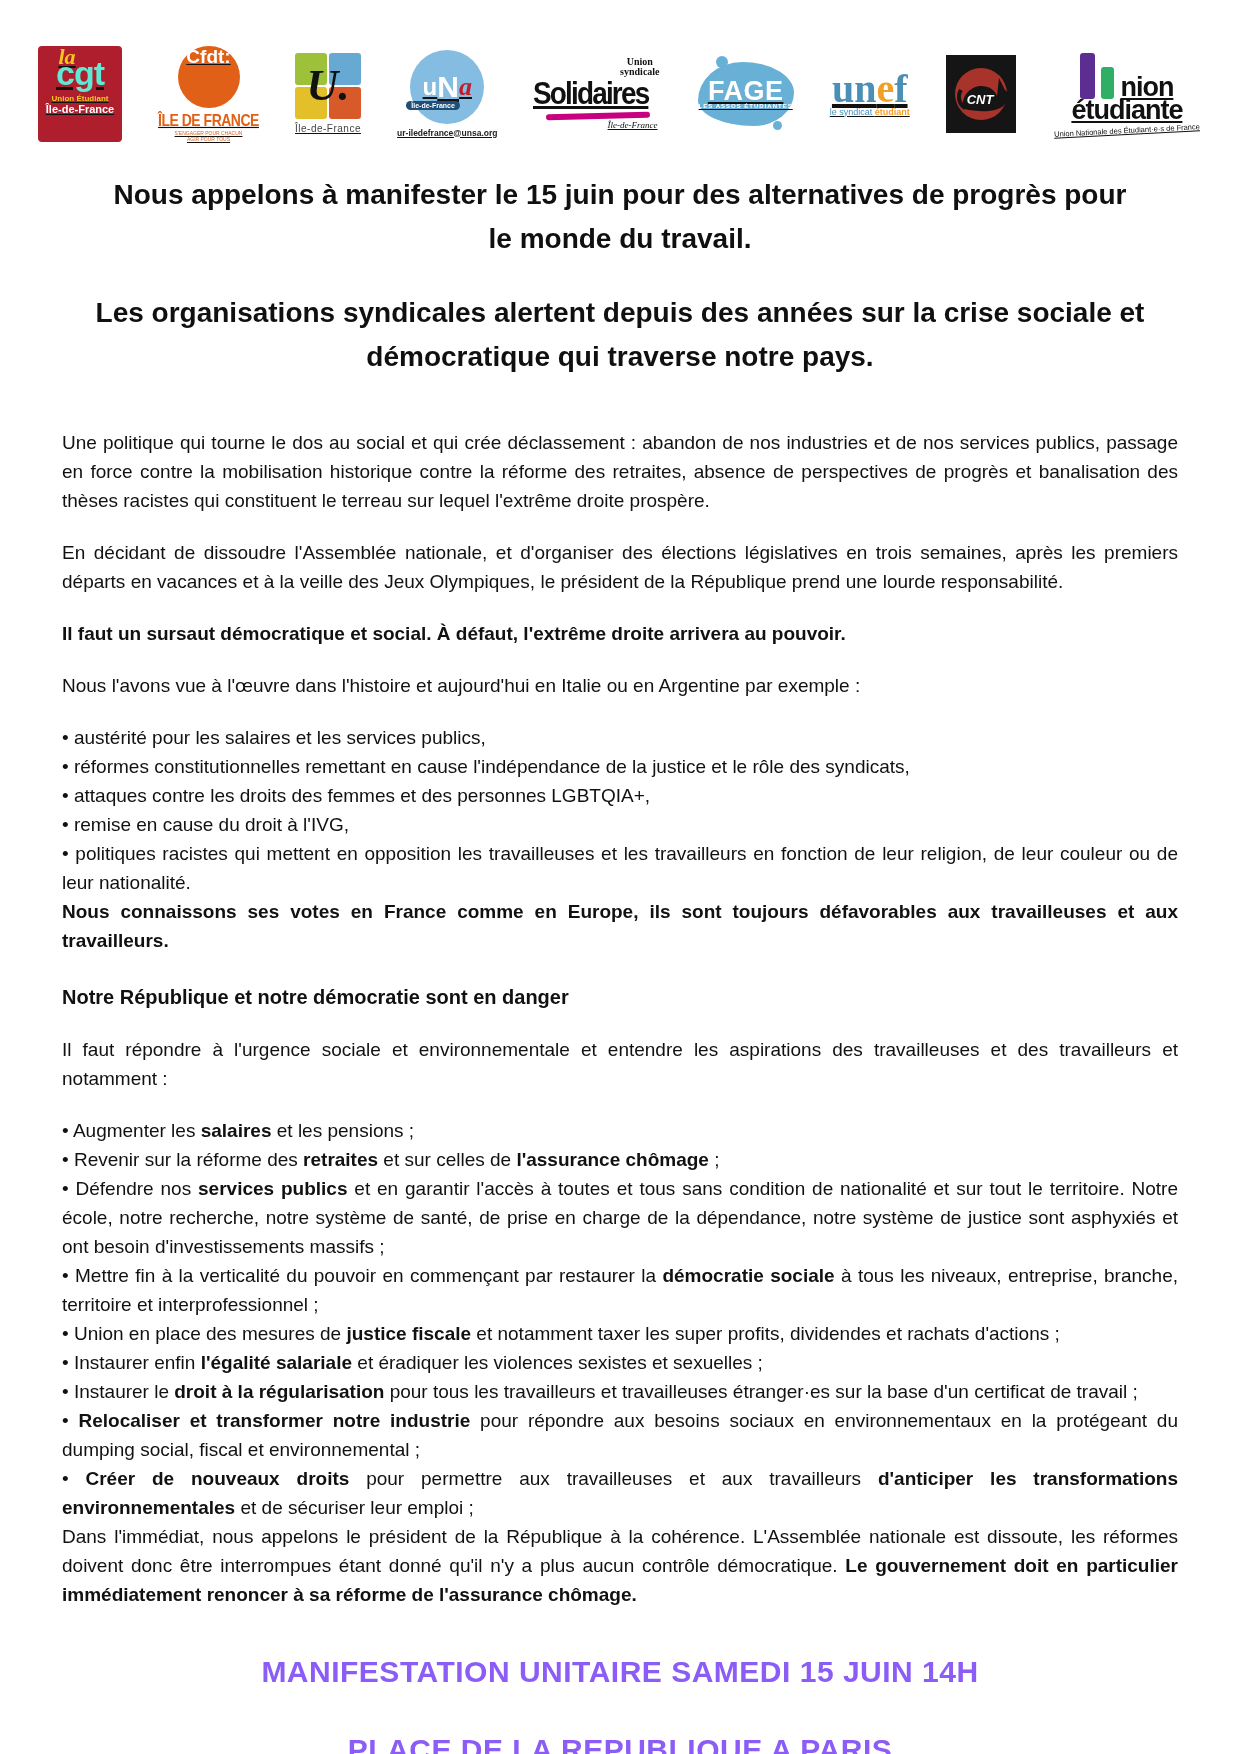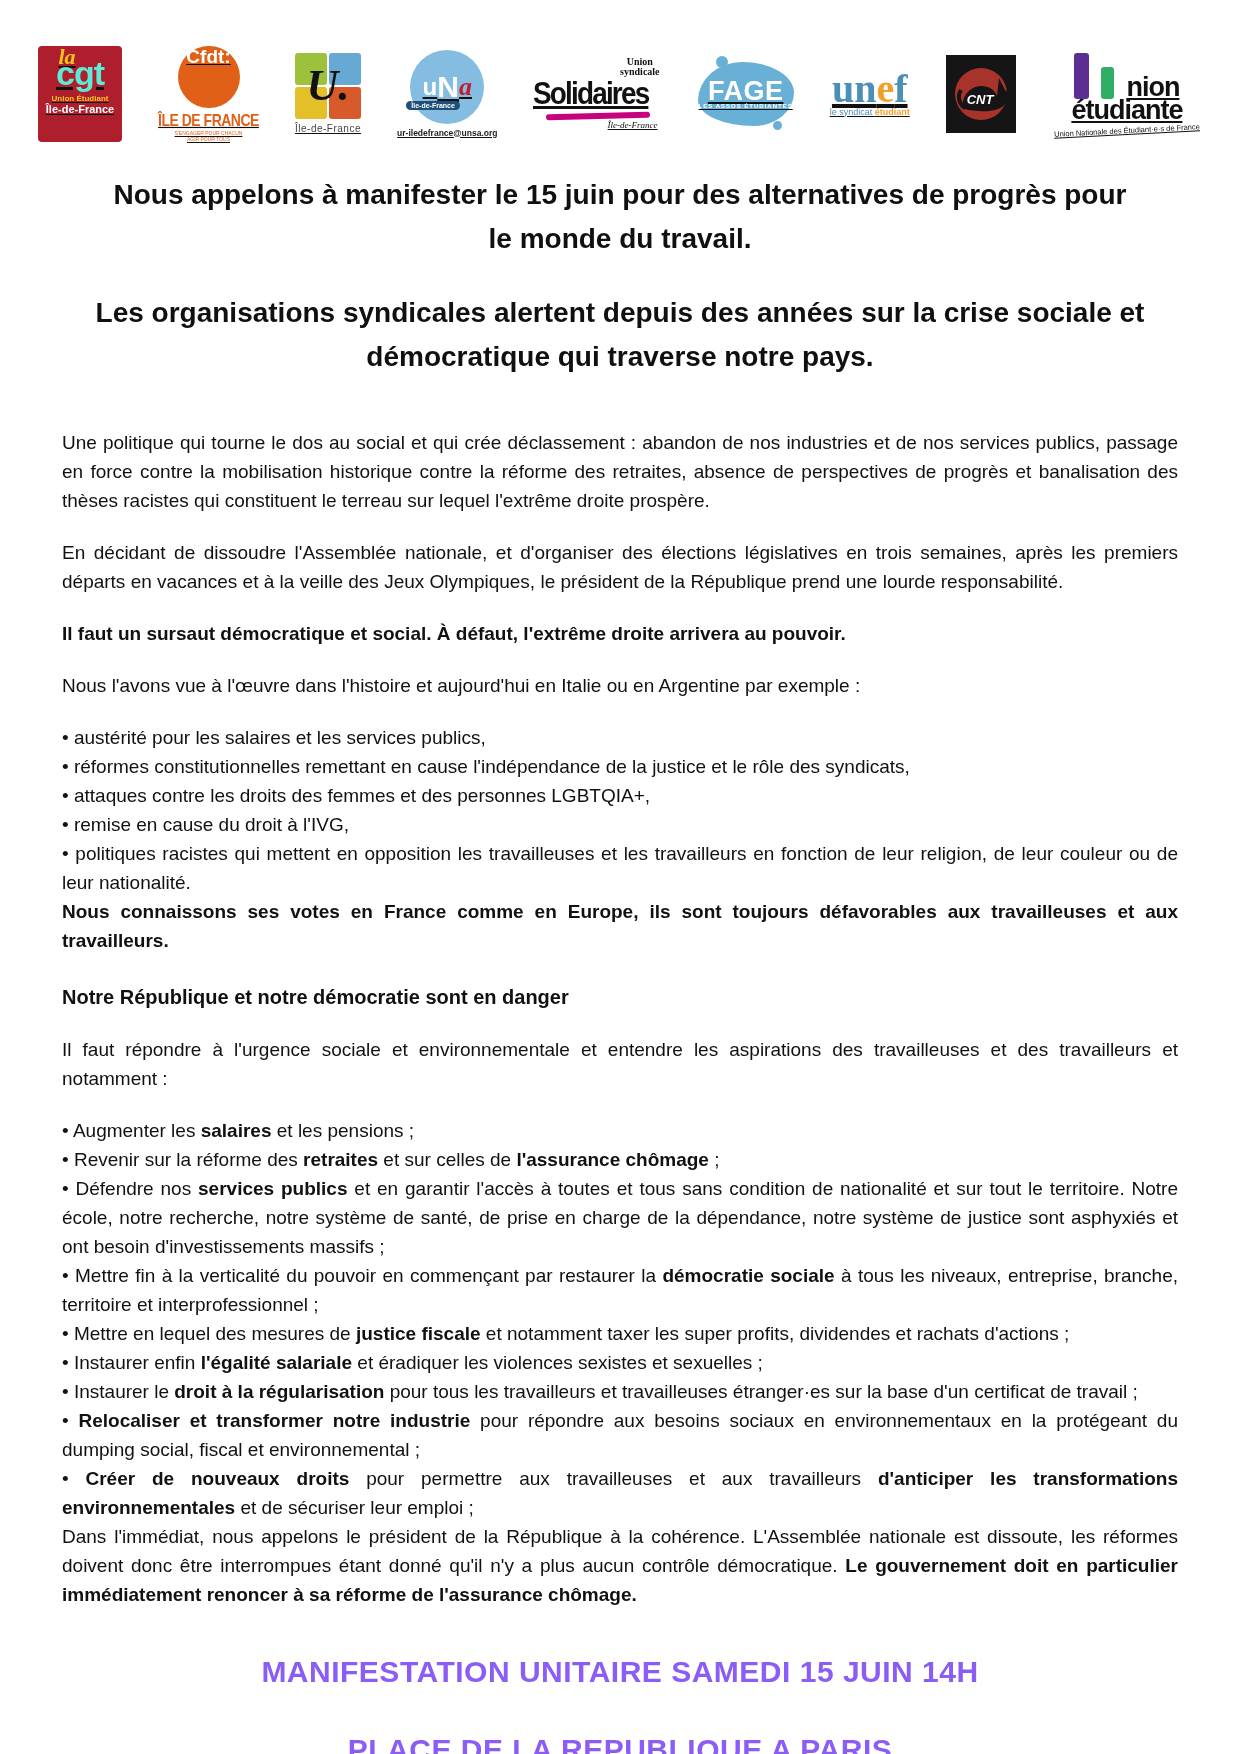--- a/index.html
+++ b/index.html
@@ -82,21 +82,21 @@
   .unef-name{font-family:"Liberation Serif",serif;font-weight:bold;font-size:40px;line-height:36px;}
   .unef-blue{color:#4a8fb5;} .unef-orange{color:#f0a028;}
   .unef-sub{font-size:9px;margin-top:0px;}
   .unef-sub .unef-orange{font-weight:bold;}
 
   
   .cnt-box{width:70px;height:78px;background:#151515;display:flex;align-items:center;justify-content:center;}
 
   
   .ue{width:150px;}
-  .ue-row{display:flex;align-items:flex-end;gap:12px;}
+  .ue-row{display:flex;align-items:flex-end;gap:6px;}
   .ue-bar-p{width:15px;height:46px;background:#5d2e91;border-radius:3px;}
   .ue-bar-g{width:13px;height:32px;background:#2fae66;border-radius:3px;}
   .ue-nion{font-weight:bold;font-size:27px;line-height:24px;color:#111;letter-spacing:-1px;}
   .ue-line2{font-weight:bold;font-size:27px;line-height:26px;color:#111;letter-spacing:-1px;margin-top:-2px;}
   .ue-sub{font-size:7.5px;color:#111;transform:rotate(-3deg);margin-top:3px;white-space:nowrap;}
 
   
   .h1{font-weight:bold;font-size:28px;line-height:44px;text-align:center;
     max-width:1030px;margin:16px auto 0 auto;color:#101010;}
   .h2{font-weight:bold;font-size:28px;line-height:44px;text-align:center;
@@ -229,21 +229,21 @@
 
     <p class="subhead">Notre République et notre démocratie sont en danger</p>
 
     <p class="para">Il faut répondre à l'urgence sociale et environnementale et entendre les aspirations des travailleuses et des travailleurs et notamment :</p>
 
     <div class="para">
         <p class="li">• <span>Augmenter les </span><b>salaires</b><span> et les pensions ;</span></p>
         <p class="li">• <span>Revenir sur la réforme des </span><b>retraites</b><span> et sur celles de </span><b>l'assurance chômage</b><span> ;</span></p>
         <p class="li">• <span>Défendre nos </span><b>services publics</b><span> et en garantir l'accès à toutes et tous sans condition de nationalité et sur tout le territoire. Notre école, notre recherche, notre système de santé, de prise en charge de la dépendance, notre système de justice sont asphyxiés et ont besoin d'investissements massifs ;</span></p>
         <p class="li">• <span>Mettre fin à la verticalité du pouvoir en commençant par restaurer la </span><b>démocratie sociale</b><span> à tous les niveaux, entreprise, branche, territoire et interprofessionnel ;</span></p>
-        <p class="li">• <span>Mettre en lequel des mesures de </span><b>justice fiscale</b><span> et notamment taxer les super profits, dividendes et rachats d'actions ;</span></p>
+        <p class="li">• <span>Union en place des mesures de </span><b>justice fiscale</b><span> et notamment taxer les super profits, dividendes et rachats d'actions ;</span></p>
         <p class="li">• <span>Instaurer enfin </span><b>l'égalité salariale</b><span> et éradiquer les violences sexistes et sexuelles ;</span></p>
         <p class="li">• <span>Instaurer le </span><b>droit à la régularisation</b><span> pour tous les travailleurs et travailleuses étranger·es sur la base d'un certificat de travail ;</span></p>
         <p class="li">• <b>Relocaliser et transformer notre industrie</b><span> pour répondre aux besoins sociaux en environnementaux en la protégeant du dumping social, fiscal et environnemental ;</span></p>
         <p class="li">• <b>Créer de nouveaux droits</b><span> pour permettre aux travailleuses et aux travailleurs </span><b>d'anticiper les transformations environnementales</b><span> et de sécuriser leur emploi ;</span></p>
       </div>
 
     <p><span>Dans l'immédiat, nous appelons le président de la République à la cohérence. L'Assemblée nationale est dissoute, les réformes doivent donc être interrompues étant donné qu'il n'y a plus aucun contrôle démocratique. </span><b>Le gouvernement doit en particulier immédiatement renoncer à sa réforme de l'assurance chômage.</b></p>
   </div>
 
   <div class="footer">

